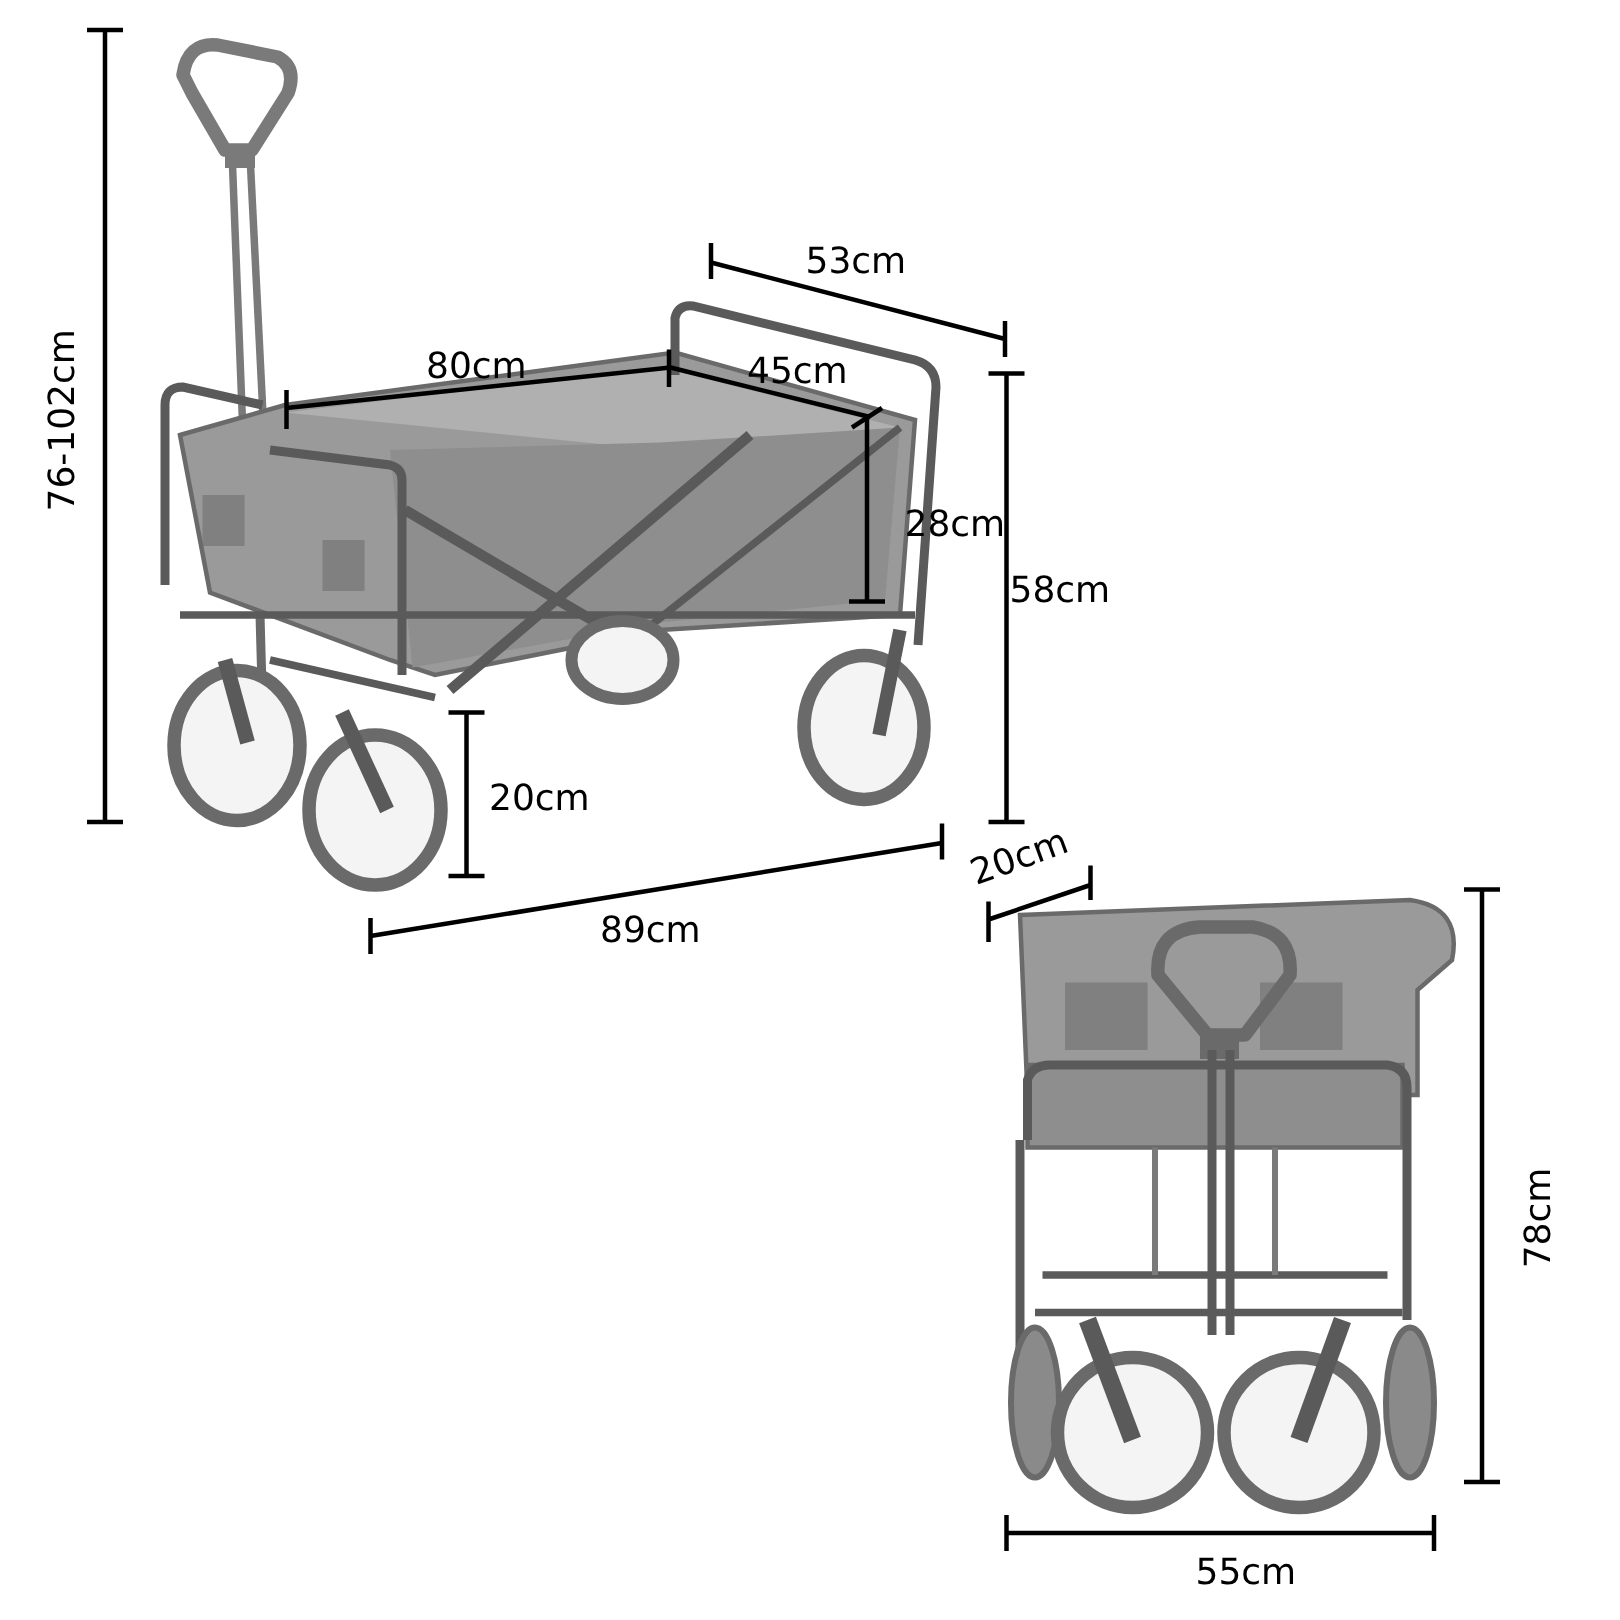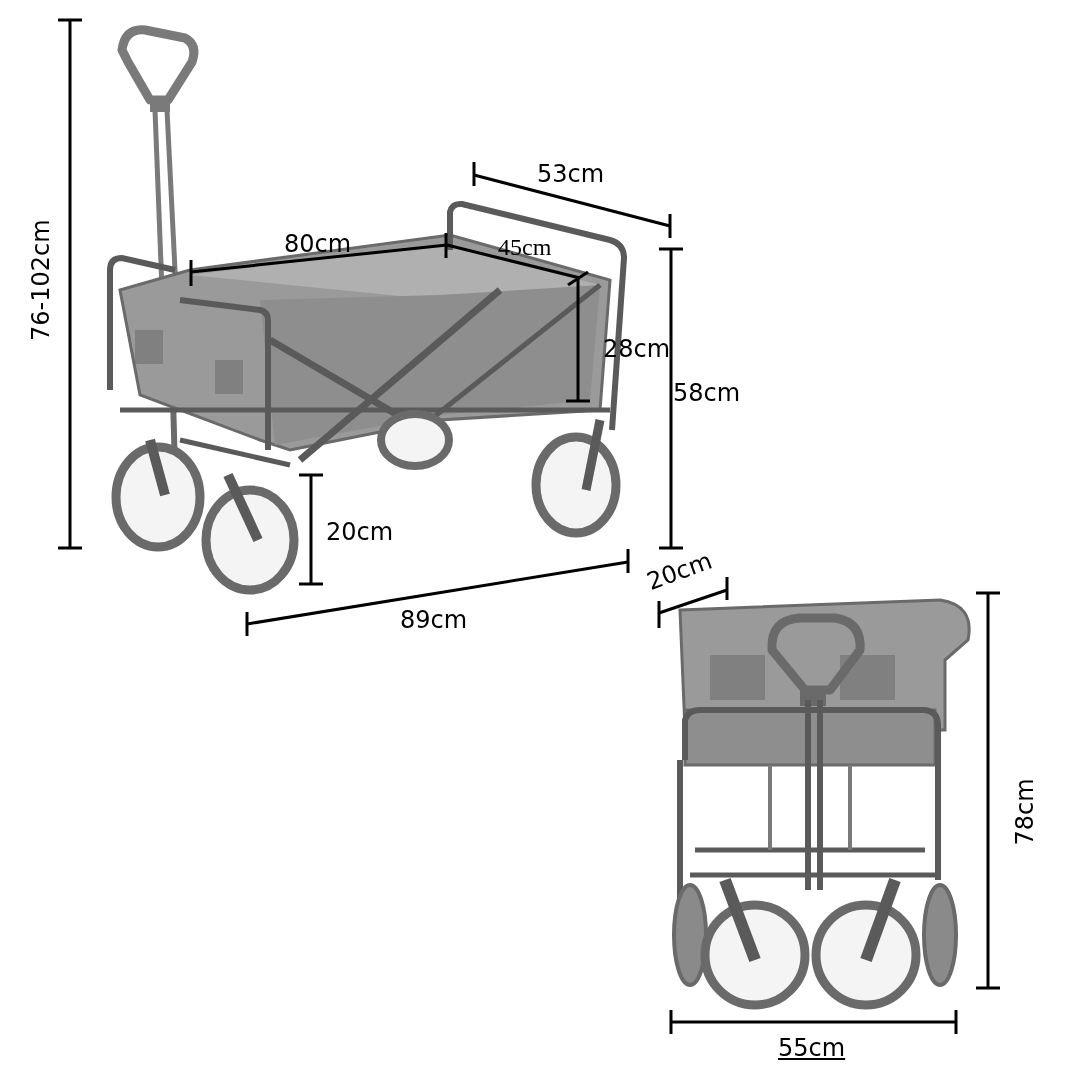--- a/index.html
+++ b/index.html
@@ -142,21 +142,21 @@
     <g>
         <line x1="671" y1="1022" x2="956" y2="1022"></line>
         <line x1="671" y1="1010" x2="671" y2="1034"></line>
         <line x1="956" y1="1010" x2="956" y2="1034"></line>
       </g>
   </g>
 </svg>
 
 <div class="lbl" style="left:-14px;top:274px;transform:rotate(-90deg);transform-origin:center;width:110px;text-align:center;">76-102cm</div>
 <div class="lbl" style="left:284px;top:232px;">80cm</div>
-<div class="lbl" style="left:498px;top:235px;font-family:Liberation Serif, serif;">45cm</div>
+<div class="lbl" style="left:498px;top:235px;">45cm</div>
 <div class="lbl" style="left:537px;top:162px;">53cm</div>
 <div class="lbl" style="left:583px;top:337px;margin-left:20px;">28cm</div>
 <div class="lbl" style="left:673px;top:381px;">58cm</div>
 <div class="lbl" style="left:326px;top:520px;">20cm</div>
 <div class="lbl" style="left:400px;top:608px;">89cm</div>
 <div class="lbl" style="left:652px;top:570px;transform:rotate(-20deg);transform-origin:left bottom;">20cm</div>
 <div class="lbl" style="left:990px;top:800px;transform:rotate(-90deg);transform-origin:center;width:70px;text-align:center;">78cm</div>
-<div class="lbl" style="left:778px;top:1036px;text-decoration:underline;">55cm</div>
+<div class="lbl" style="left:797px;top:1036px;">55cm</div>
 
 </body></html>

